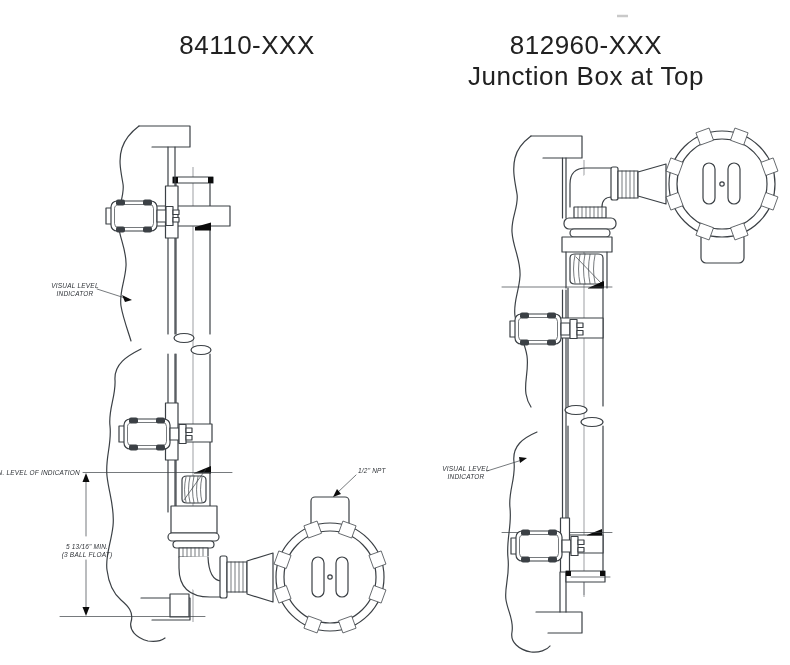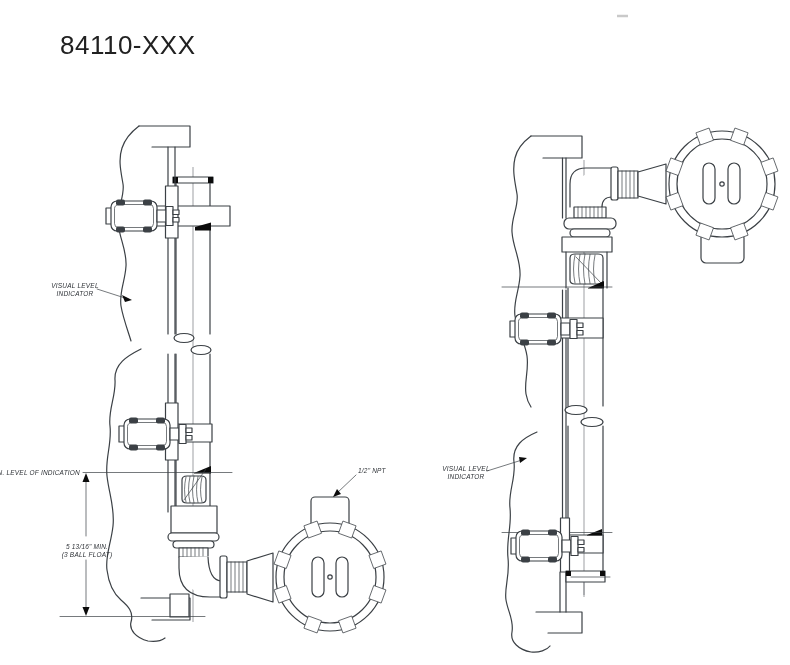--- a/index.html
+++ b/index.html
@@ -1,18 +1,18 @@
 <!DOCTYPE html>
 <html><head>
 <meta charset="utf-8">
 <style>
   html,body{margin:0;padding:0;background:#ffffff;}
   .stage{position:relative;width:790px;height:665px;background:#ffffff;overflow:hidden;
          font-family:"Liberation Sans",sans-serif;}
-  .title{position:absolute;top:30px;text-align:left;color:#212121;font-size:26px;
+  .title{position:absolute;top:30px;text-align:center;color:#212121;font-size:26px;
          line-height:31px;font-weight:400;letter-spacing:.5px;}
   .title-left{left:60px;width:374px;}
   .title-right{left:412px;width:348px;}
   svg{position:absolute;left:0;top:0;}
   .s{fill:none;stroke:#3b4045;stroke-width:1.2;stroke-linejoin:round;stroke-linecap:round;}
   .sf{fill:#ffffff;stroke:#3b4045;stroke-width:1.2;stroke-linejoin:round;}
   .thin{stroke-width:0.7;}
   .cl{fill:none;stroke:#5a6065;stroke-width:0.6;}
   .blk{fill:#0b0b0b;stroke:none;}
   .bolt{fill:#3b4045;stroke:none;}
@@ -24,20 +24,24 @@
   .stray{stroke:#c9c9c9;stroke-width:2.5;}
 </style>
 </head>
 <body>
 
 <div class="stage">
 
   <div class="title title-left">
     <div>84110-XXX</div>
   </div>
+  <div class="title title-right">
+    <div>812960-XXX</div>
+    <div>Junction Box at Top</div>
+  </div>
 
   <svg width="790" height="665" viewBox="0 0 790 665">
     <defs>
       <g id="valve">
         <rect x="-5" y="7" width="6" height="16" class="sf"></rect>
         <rect x="0" y="0" width="46" height="30" rx="6" class="sf"></rect>
         <rect x="3.5" y="3.5" width="39" height="23" rx="4" class="s thin"></rect>
         <rect x="5" y="-1.5" width="9" height="6" rx="2" class="bolt"></rect>
         <rect x="32" y="-1.5" width="9" height="6" rx="2" class="bolt"></rect>
         <rect x="5" y="25.5" width="9" height="6" rx="2" class="bolt"></rect>

